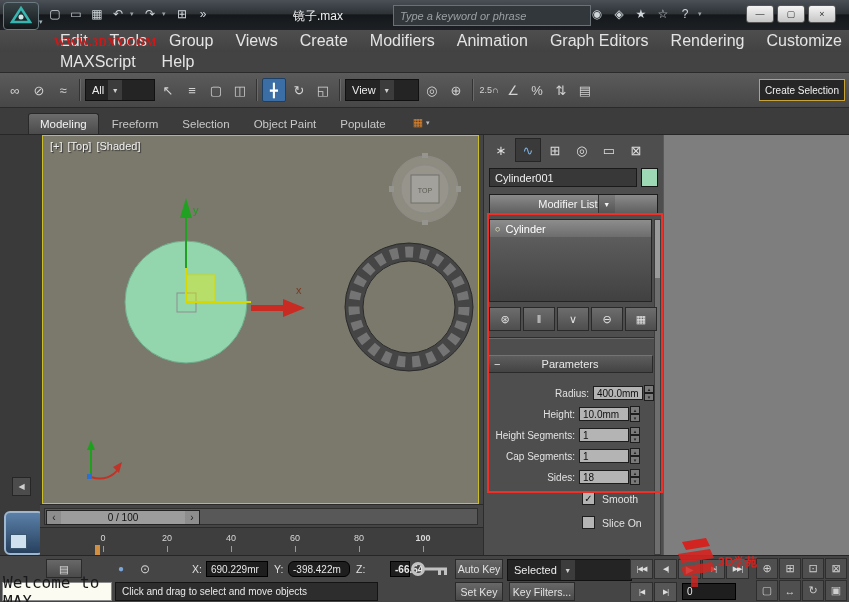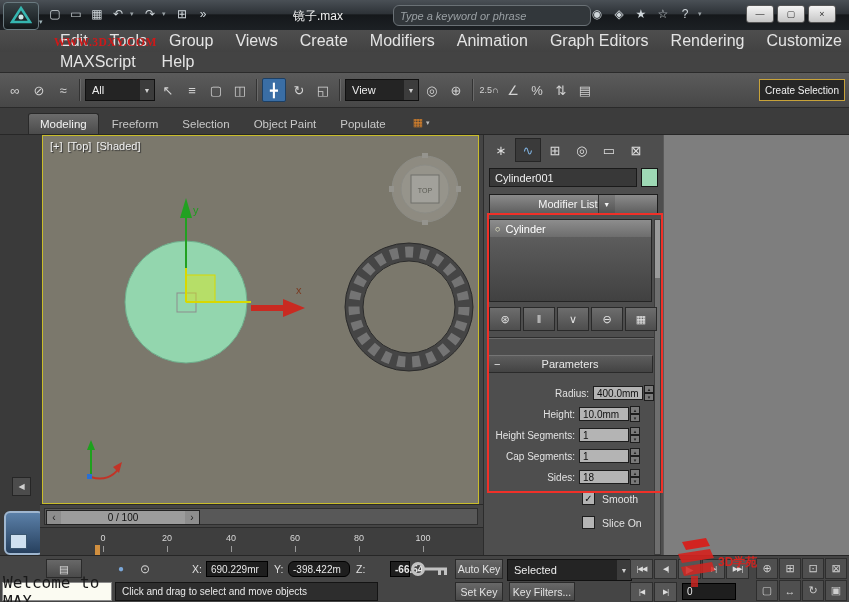--- a/index.html
+++ b/index.html
@@ -6,37 +6,37 @@
   .app{position:relative;width:849px;height:602px;background:#444;font-family:"Liberation Sans",sans-serif;font-size:11px;overflow:hidden;color:#ddd;}
   .a{position:absolute;}
   
   .titlebar{left:0;top:0;width:849px;height:30px;background:linear-gradient(#4a5056 0%,#2e3338 45%,#15181b 50%,#1c2024 100%);border-bottom:1px solid #000;}
   .applogo{left:3px;top:2px;width:34px;height:26px;background:linear-gradient(#3a4448,#12181a);border:1px solid #6a7a80;border-radius:4px;display:flex;align-items:center;justify-content:center;}
   .applogo svg{display:block;}
   .qat{left:46px;top:5px;display:flex;gap:3px;align-items:center;}
   .qat .ic{width:18px;height:18px;display:flex;align-items:center;justify-content:center;color:#cfd6da;font-size:12px;}
   .qat .dd{font-size:7px;color:#9aa2a6;width:8px;}
   .fname{color:#f0f0f0;font-size:12px;}
-  .searchbox{left:393px;top:5px;width:190px;height:19px;background:#32373b;border:1px solid #6a7176;border-radius:6px;display:flex;align-items:center;padding-left:6px;}
+  .searchbox{left:393px;top:5px;width:190px;height:19px;background:#32373b;border:1px solid #6a7176;border-radius:0;display:flex;align-items:center;padding-left:6px;}
   .searchbox span{color:#9aa0a4;font-style:italic;font-size:11px;}
   .tbicons{left:588px;top:5px;display:flex;gap:4px;align-items:center;}
   .tbicons .ic{width:18px;height:18px;display:flex;align-items:center;justify-content:center;color:#cfd6da;font-size:12px;}
   .winbtns{left:746px;top:5px;display:flex;gap:3px;}
   .winbtn{width:26px;height:16px;background:linear-gradient(#f4f4f4,#c6c6c6);border:1px solid #555;border-radius:3px;color:#333;font-size:9px;display:flex;align-items:center;justify-content:center;}
   
   .menubar1{left:0;top:30px;width:849px;height:22px;background:linear-gradient(#4e4e4e,#424242);display:flex;align-items:center;padding-left:60px;gap:22px;box-sizing:border-box;}
   .menubar2{left:0;top:52px;width:849px;height:21px;background:#434343;display:flex;align-items:center;padding-left:60px;gap:26px;box-sizing:border-box;border-bottom:1px solid #2b2b2b;}
   .mitem{color:#e4e4e4;font-size:16px;}
   .watermark{left:54px;top:36px;color:#d01818;font-weight:bold;font-size:11.5px;font-family:"Liberation Serif",serif;letter-spacing:.5px;z-index:70;}
   
   .maintb{left:0;top:73px;width:849px;height:35px;background:linear-gradient(#5b5b5b,#474747);border-bottom:1px solid #2a2a2a;display:flex;align-items:center;padding:0 4px;gap:2px;box-sizing:border-box;}
   .ti{width:22px;height:22px;display:flex;align-items:center;justify-content:center;color:#d2d2d2;font-size:13px;}
   .ti.sm{font-size:9px;}
   .ti.active{background:#3a6ea5;border:1px solid #1d3f63;color:#fff;border-radius:2px;}
-  .ddbox{height:20px;background:#242424;border:1px solid #111;display:flex;align-items:center;color:#eee;font-size:11px;padding-left:6px;justify-content:space-between;}
+  .ddbox{height:20px;background:#242424;border:1px solid #111;display:flex;align-items:center;color:#eee;font-size:11px;padding-left:6px;}
   .ddarr{width:14px;height:100%;background:#3c3c3c;display:flex;align-items:center;justify-content:center;font-size:7px;color:#cfcfcf;margin-left:4px;}
   .sep{width:1px;height:22px;background:#333;margin:0 3px;box-shadow:1px 0 0 #6a6a6a;}
   .createsel{height:20px;background:#262626;border:1px solid #c8a33a;color:#f0f0f0;font-size:10px;display:flex;align-items:center;padding:0 5px;margin-left:auto;}
   
   .ribbon{left:0;top:108px;width:849px;height:27px;background:#3c3c3c;border-bottom:1px solid #272727;display:flex;align-items:flex-end;padding-left:28px;box-sizing:border-box;gap:2px;}
   .rtab{padding:4px 11px;color:#c8c8c8;font-size:11.5px;}
   .rtab.on{background:linear-gradient(#6b6b6b,#4b4b4b);border:1px solid #292929;border-bottom:none;color:#f2f2f2;border-radius:3px 3px 0 0;}
   .rtool{display:flex;align-items:center;gap:3px;margin-left:14px;padding-bottom:5px;}
   .rtool .ic{color:#d9822b;font-size:11px;}
   .rtool .dd{font-size:7px;color:#bbb;}
@@ -369,21 +369,21 @@
         <span class="tslabel">0 / 100</span>
         <span class="tsarr">›</span>
       </div>
     </div>
     <div class="a ruler">
       <span class="tick" style="left:63px;">0</span>
       <span class="tick" style="left:127px;">20</span>
       <span class="tick" style="left:191px;">40</span>
       <span class="tick" style="left:255px;">60</span>
       <span class="tick" style="left:319px;">80</span>
-      <span class="tick" style="left:383px;">100</span>
+      <span class="tick" style="left:383px;font-weight:bold;">100</span>
       <span class="tickline" style="left:63px;"></span>
         <span class="tickline" style="left:127px;"></span>
       <span class="tickline" style="left:191px;"></span>
         <span class="tickline" style="left:255px;"></span>
       <span class="tickline" style="left:319px;"></span>
         <span class="tickline" style="left:383px;"></span>
       <span class="cfmarker"></span>
     </div>
   </div>
 

